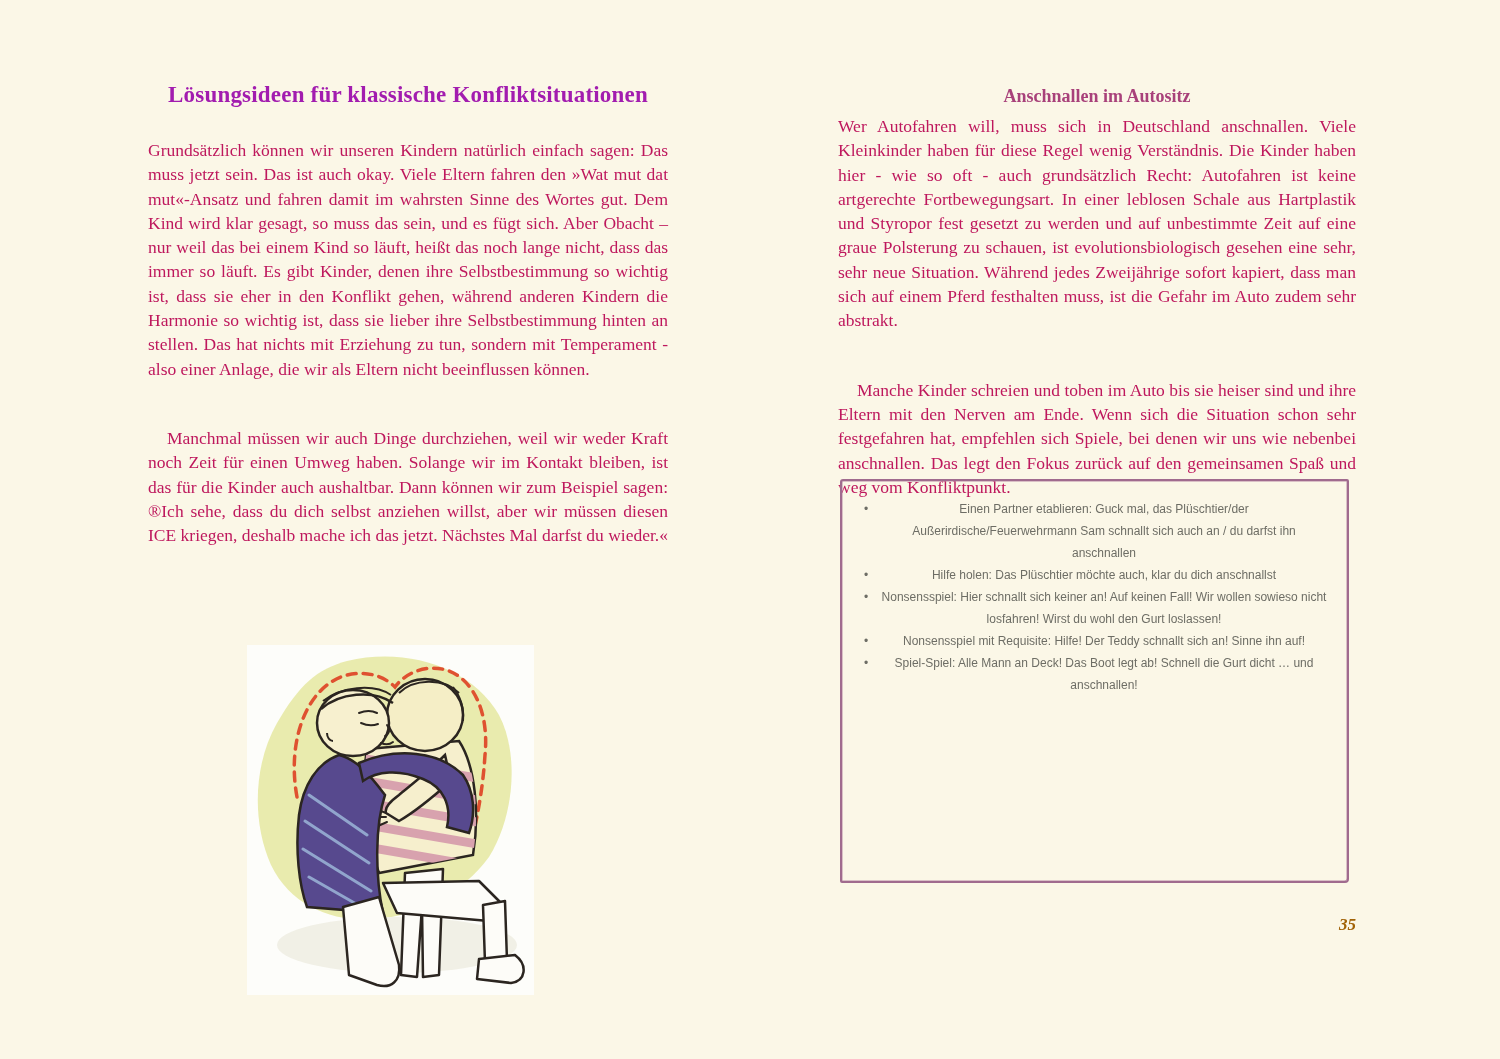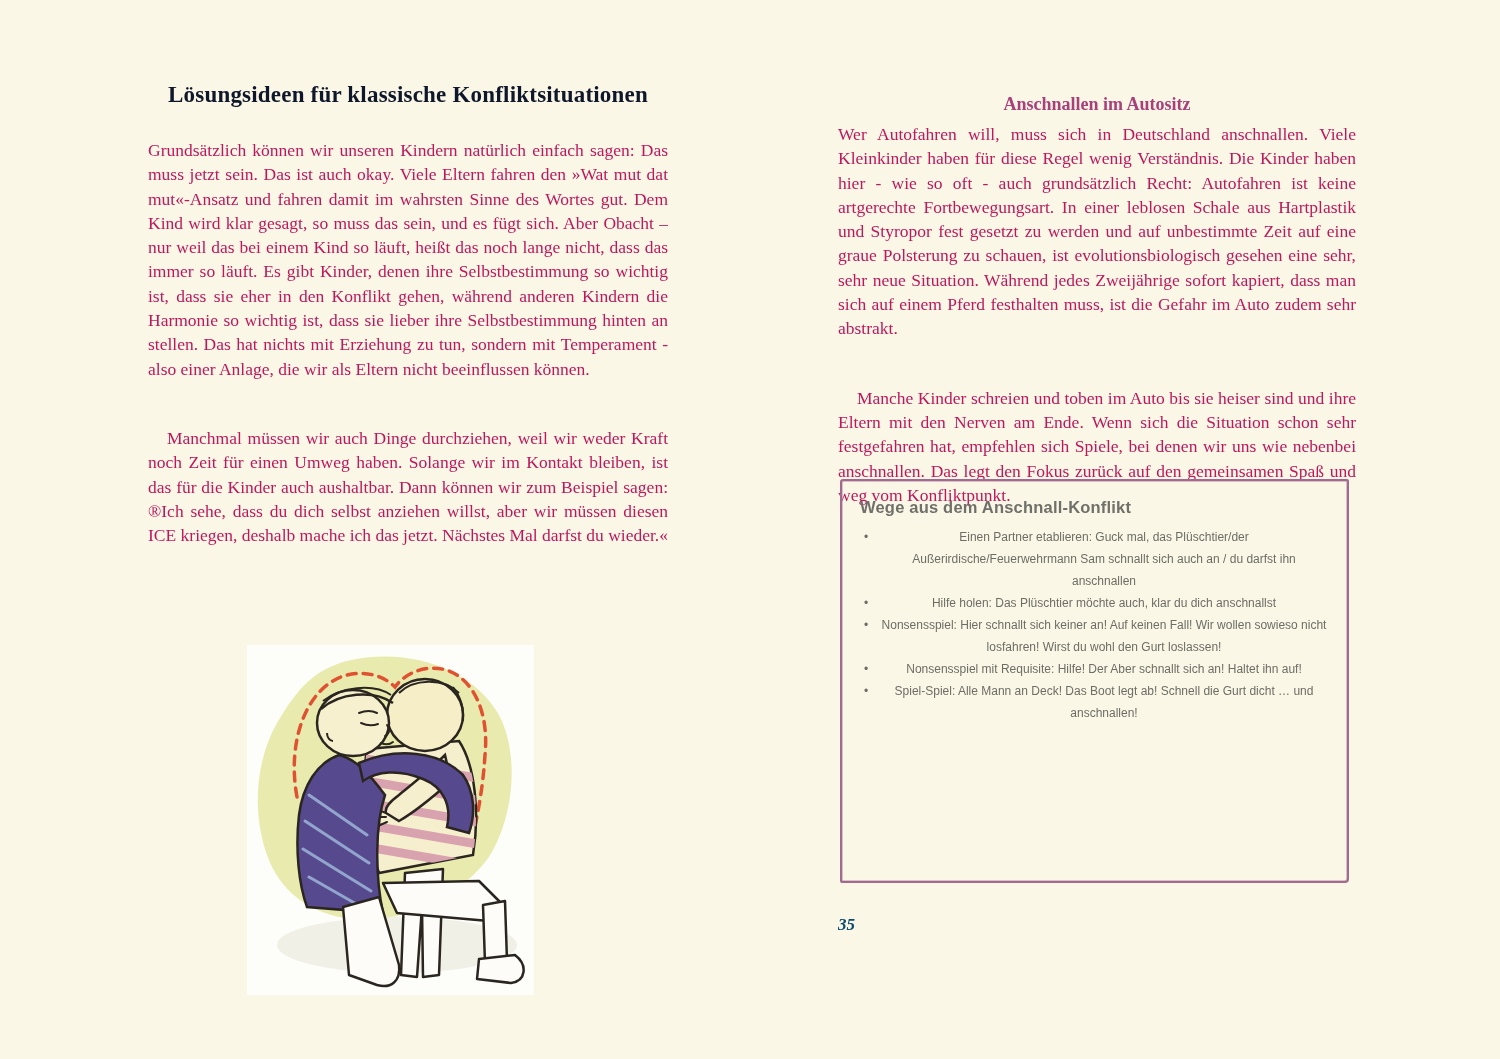--- a/index.html
+++ b/index.html
@@ -12,35 +12,35 @@
   }
 
   
   .left-col { position: absolute; left: 148px; top: 82px; width: 520px; }
   .left-heading {
     margin: 0 0 30px 0;
     text-align: center;
     font-weight: bold;
     font-size: 23px;
     letter-spacing: 0.2px;
-    color: #0f172a;
+    color: #a21caf;
   }
   .body-text { font-size: 17.5px; line-height: 24.3px; color: #be185d; }
   .para { margin: 0; text-align: justify; }
   .para.indent { text-indent: 19px; margin-top: 45px; }
 
   .illustration {
     position: absolute; left: 247px; top: 645px;
     width: 287px; height: 350px;
     background: #fdfdfa;
   }
   .illustration svg { display: block; }
 
   
-  .right-col { position: absolute; left: 838px; top: 94px; width: 518px; }
+  .right-col { position: absolute; left: 838px; top: 86px; width: 518px; }
   .right-heading {
     margin: 0 0 7px 0;
     text-align: center;
     font-weight: bold;
     font-size: 18px;
     color: #a8417a;
   }
 
   .tip-box {
     position: absolute; left: 840px; top: 479px;
@@ -69,25 +69,25 @@
     padding-left: 21px;
     text-align: center;
   }
   .tip-item::before {
     content: "\2022";
     position: absolute; left: 4px; top: 0;
   }
 
   .page-number {
     position: absolute; left: 838px; top: 915px; width: 518px;
-    text-align: left;
+    text-align: right;
     font-style: italic;
     font-weight: bold;
     font-size: 17px;
-    color: #0c4a6e;
+    color: #a16207;
   }
 </style>
 </head>
 <body>
 
 <div class="left-col">
   <h1 class="left-heading">Lösungsideen für klassische Konfliktsituationen</h1>
   <div class="body-text">
       <p class="para">Grundsätzlich können wir unseren Kindern natürlich einfach sagen: Das muss jetzt sein. Das ist auch okay. Viele Eltern fahren den »Wat mut dat mut«-Ansatz und fahren damit im wahrsten Sinne des Wortes gut. Dem Kind wird klar gesagt, so muss das sein, und es fügt sich. Aber Obacht – nur weil das bei einem Kind so läuft, heißt das noch lange nicht, dass das immer so läuft. Es gibt Kinder, denen ihre Selbstbestimmung so wichtig ist, dass sie eher in den Konflikt gehen, während anderen Kindern die Harmonie so wichtig ist, dass sie lieber ihre Selbstbestimmung hinten an stellen. Das hat nichts mit Erziehung zu tun, sondern mit Temperament - also einer Anlage, die wir als Eltern nicht beeinflussen können.</p>
       <p class="para indent">Manchmal müssen wir auch Dinge durchziehen, weil wir weder Kraft noch Zeit für einen Umweg haben. Solange wir im Kontakt bleiben, ist das für die Kinder auch aushaltbar. Dann können wir zum Beispiel sagen: ®Ich sehe, dass du dich selbst anziehen willst, aber wir müssen diesen ICE kriegen, deshalb mache ich das jetzt. Nächstes Mal darfst du wieder.«</p>
@@ -167,23 +167,22 @@
 
 <div class="right-col">
   <h2 class="right-heading">Anschnallen im Autositz</h2>
   <div class="body-text">
       <p class="para">Wer Autofahren will, muss sich in Deutschland anschnallen. Viele Kleinkinder haben für diese Regel wenig Verständnis. Die Kinder haben hier - wie so oft - auch grundsätzlich Recht: Autofahren ist keine artgerechte Fortbewegungsart. In einer leblosen Schale aus Hartplastik und Styropor fest gesetzt zu werden und auf unbestimmte Zeit auf eine graue Polsterung zu schauen, ist evolutionsbiologisch gesehen eine sehr, sehr neue Situation. Während jedes Zweijährige sofort kapiert, dass man sich auf einem Pferd festhalten muss, ist die Gefahr im Auto zudem sehr abstrakt.</p>
       <p class="para indent">Manche Kinder schreien und toben im Auto bis sie heiser sind und ihre Eltern mit den Nerven am Ende. Wenn sich die Situation schon sehr festgefahren hat, empfehlen sich Spiele, bei denen wir uns wie nebenbei anschnallen. Das legt den Fokus zurück auf den gemeinsamen Spaß und weg vom Konfliktpunkt.</p>
     </div>
 </div>
 
 <div class="tip-box">
-  <h3 class="tip-box-title">Wege aus dem Anschnall-Konflikt</h3>
   <div class="tip-list">
       <div class="tip-item">Einen Partner etablieren: Guck mal, das Plüschtier/der Außerirdische/Feuerwehrmann Sam schnallt sich auch an / du darfst ihn anschnallen</div>
       <div class="tip-item">Hilfe holen: Das Plüschtier möchte auch, klar du dich anschnallst</div>
       <div class="tip-item">Nonsensspiel: Hier schnallt sich keiner an! Auf keinen Fall! Wir wollen sowieso nicht losfahren! Wirst du wohl den Gurt loslassen!</div>
-      <div class="tip-item">Nonsensspiel mit Requisite: Hilfe! Der Aber schnallt sich an! Haltet ihn auf!</div>
+      <div class="tip-item">Nonsensspiel mit Requisite: Hilfe! Der Teddy schnallt sich an! Sinne ihn auf!</div>
       <div class="tip-item">Spiel-Spiel: Alle Mann an Deck! Das Boot legt ab! Schnell die Gurt dicht … und anschnallen!</div>
     </div>
 </div>
 
 <div class="page-number">35</div>
 
 </body></html>

